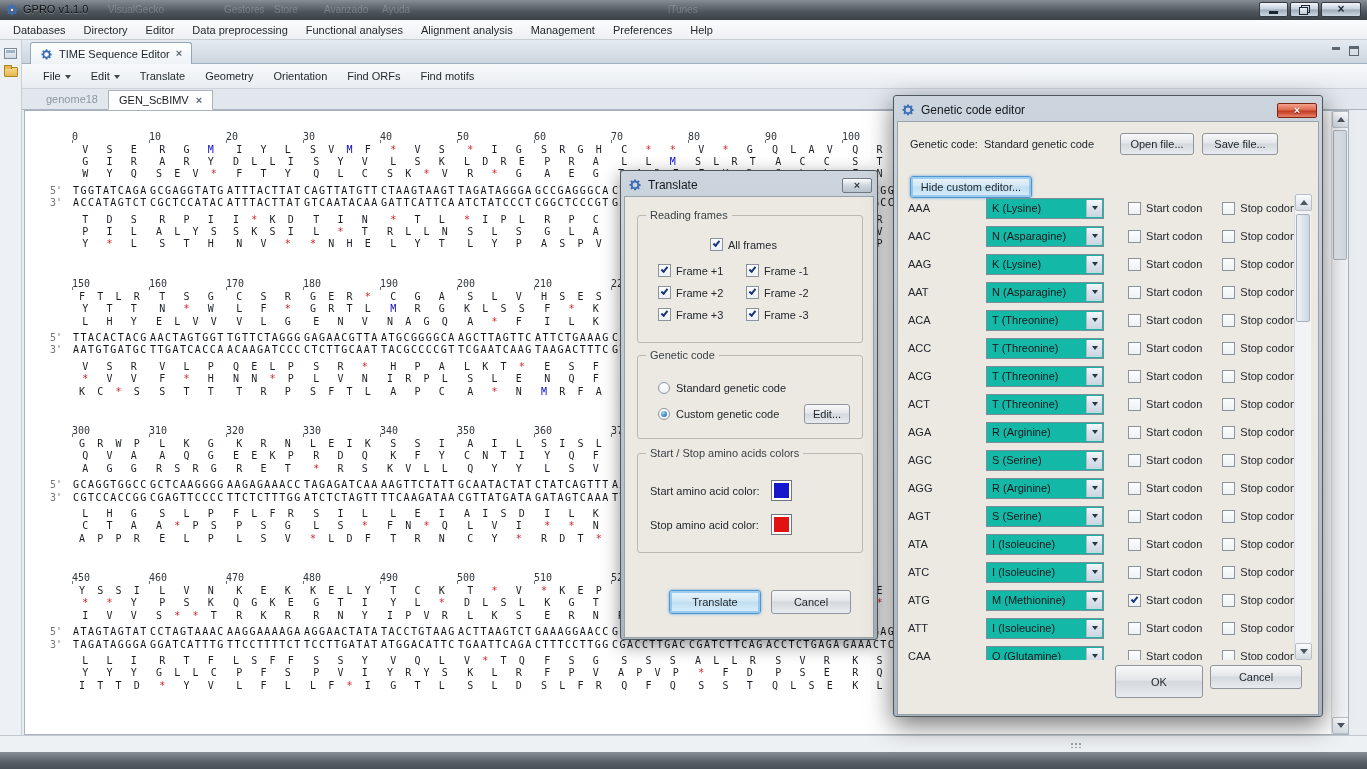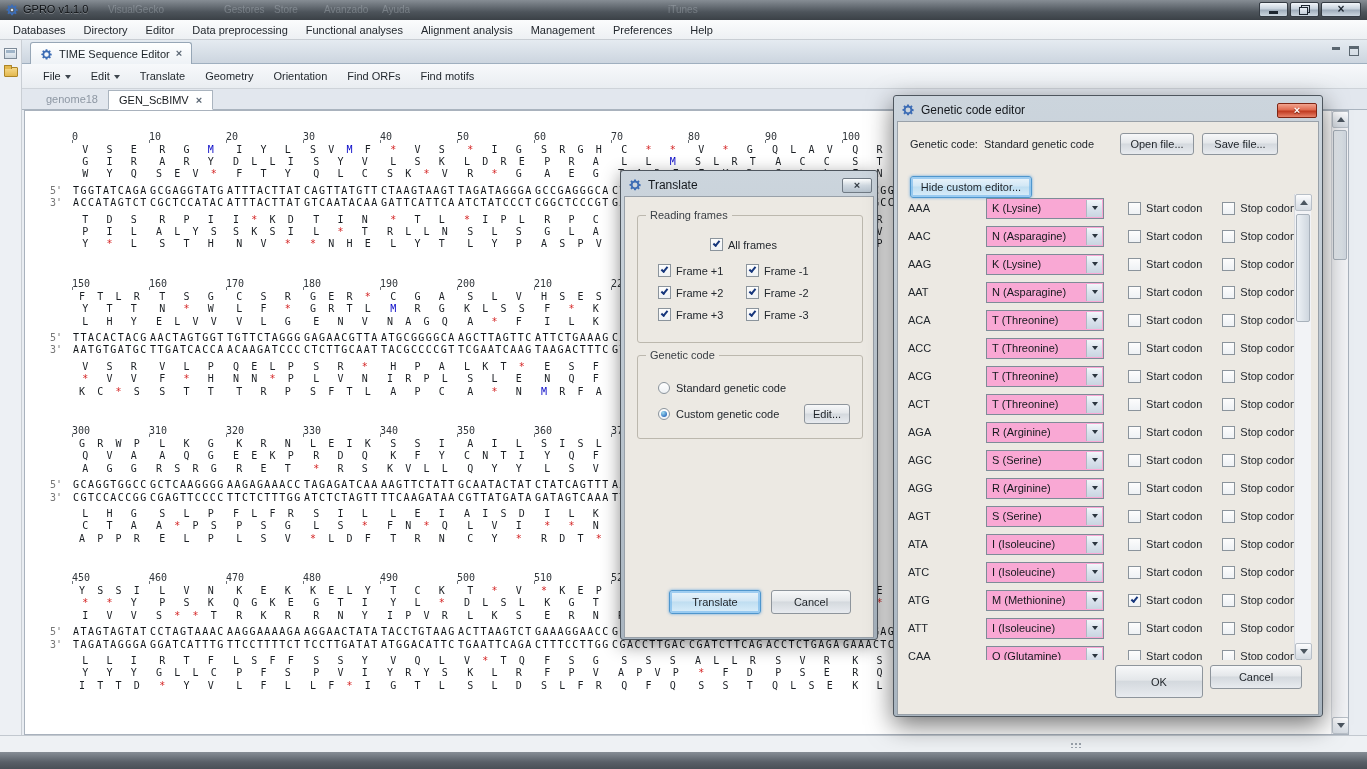--- a/index.html
+++ b/index.html
@@ -135,21 +135,21 @@
 .tr-cancel-btn{left:146px;top:393px;width:80px;height:24px}
 
 .gc-label{position:absolute;left:12px;top:16px;font-size:11px;color:#23282e}
 .gc-value{position:absolute;left:86px;top:16px;font-size:11px;color:#23282e}
 .open-btn{left:222px;top:11px;width:74px;height:22px}
 .save-btn{left:304px;top:11px;width:76px;height:22px}
 .hide-btn{left:12px;top:54px;width:122px;height:22px}
 .gc-list{position:absolute;left:10px;top:72px;width:388px;height:466px;overflow:hidden}
 .gcrow{display:flex;align-items:center;height:28px}
 .codon{width:88px;font-size:11px;color:#20262c}
-.combo{width:118px;height:21px;background:#f9a8d4;border:1px solid #7e8b98;position:relative;font-size:11px;color:#15191d;flex:none}
+.combo{width:118px;height:21px;background:#14b8a6;border:1px solid #7e8b98;position:relative;font-size:11px;color:#15191d;flex:none}
 .combo-val{position:absolute;left:5px;top:3px;white-space:nowrap}
 .combo-arrow{position:absolute;top:1px;right:1px;bottom:1px;width:16px;border-left:1px solid #aeb9c4;
   background:linear-gradient(#f3f7fb,#dae3ed 50%,#c9d5e1);display:flex;align-items:center;justify-content:center}
 .combo-arrow::after{content:"";width:0;height:0;border-left:3.5px solid transparent;border-right:3.5px solid transparent;border-top:4px solid #2b3640}
 .gcrow .cb-item.c1{margin-left:24px}
 .gcrow .cb-item.c2{margin-left:20px}
 .gce-sb{right:7px;top:72px;height:466px}
 .ok-btn{left:217px;top:543px;width:88px;height:33px}
 .gce-cancel-btn{left:312px;top:543px;width:92px;height:24px}
 .canvas-sb{right:0;top:0;height:623px}
@@ -1777,20 +1777,35 @@
         <label class="radio-item r1">
           <span class="radio"></span>
           <span>Standard genetic code</span>
         </label>
         <label class="radio-item r2">
           <span class="radio sel"></span>
           <span>Custom genetic code</span>
         </label>
         <button class="btn edit-btn">Edit...</button>
       </div>
+      <div class="groupbox gb3">
+        <span class="gb-label">Start / Stop amino acids colors</span>
+        <div class="color-row cr1">
+          <span>Start amino acid color:</span>
+          <span class="swatch">
+              <span class="swatch-inner" style="background: rgb(22, 22, 204);"></span>
+            </span>
+        </div>
+        <div class="color-row cr2">
+          <span>Stop amino acid color:</span>
+          <span class="swatch">
+              <span class="swatch-inner" style="background: rgb(224, 18, 18);"></span>
+            </span>
+        </div>
+      </div>
       <button class="btn focus translate-btn">Translate</button>
       <button class="btn tr-cancel-btn">Cancel</button>
     </div>
   </div>
 
   <div class="dlg gce">
     <div class="dlg-title">
       <span class="app-icon">
         <svg viewBox="0 0 16 16" width="14" height="14">
             <path d="M8 5.2A2.8 2.8 0 1 0 8 10.8 2.8 2.8 0 0 0 8 5.2zm6.5 4.1l-1.6-.3a5 5 0 0 1-.5 1.2l1 1.4-1.4 1.4-1.4-1-1.2.5-.3 1.6H7l-.3-1.6a5 5 0 0 1-1.2-.5l-1.4 1-1.4-1.4 1-1.4-.5-1.2-1.6-.3V7l1.6-.3.5-1.2-1-1.4L4.1 2.7l1.4 1 1.2-.5L7 1.6h2l.3 1.6 1.2.5 1.4-1 1.4 1.4-1 1.4.5 1.2 1.6.3v2z" fill="#3d6db5"></path>

